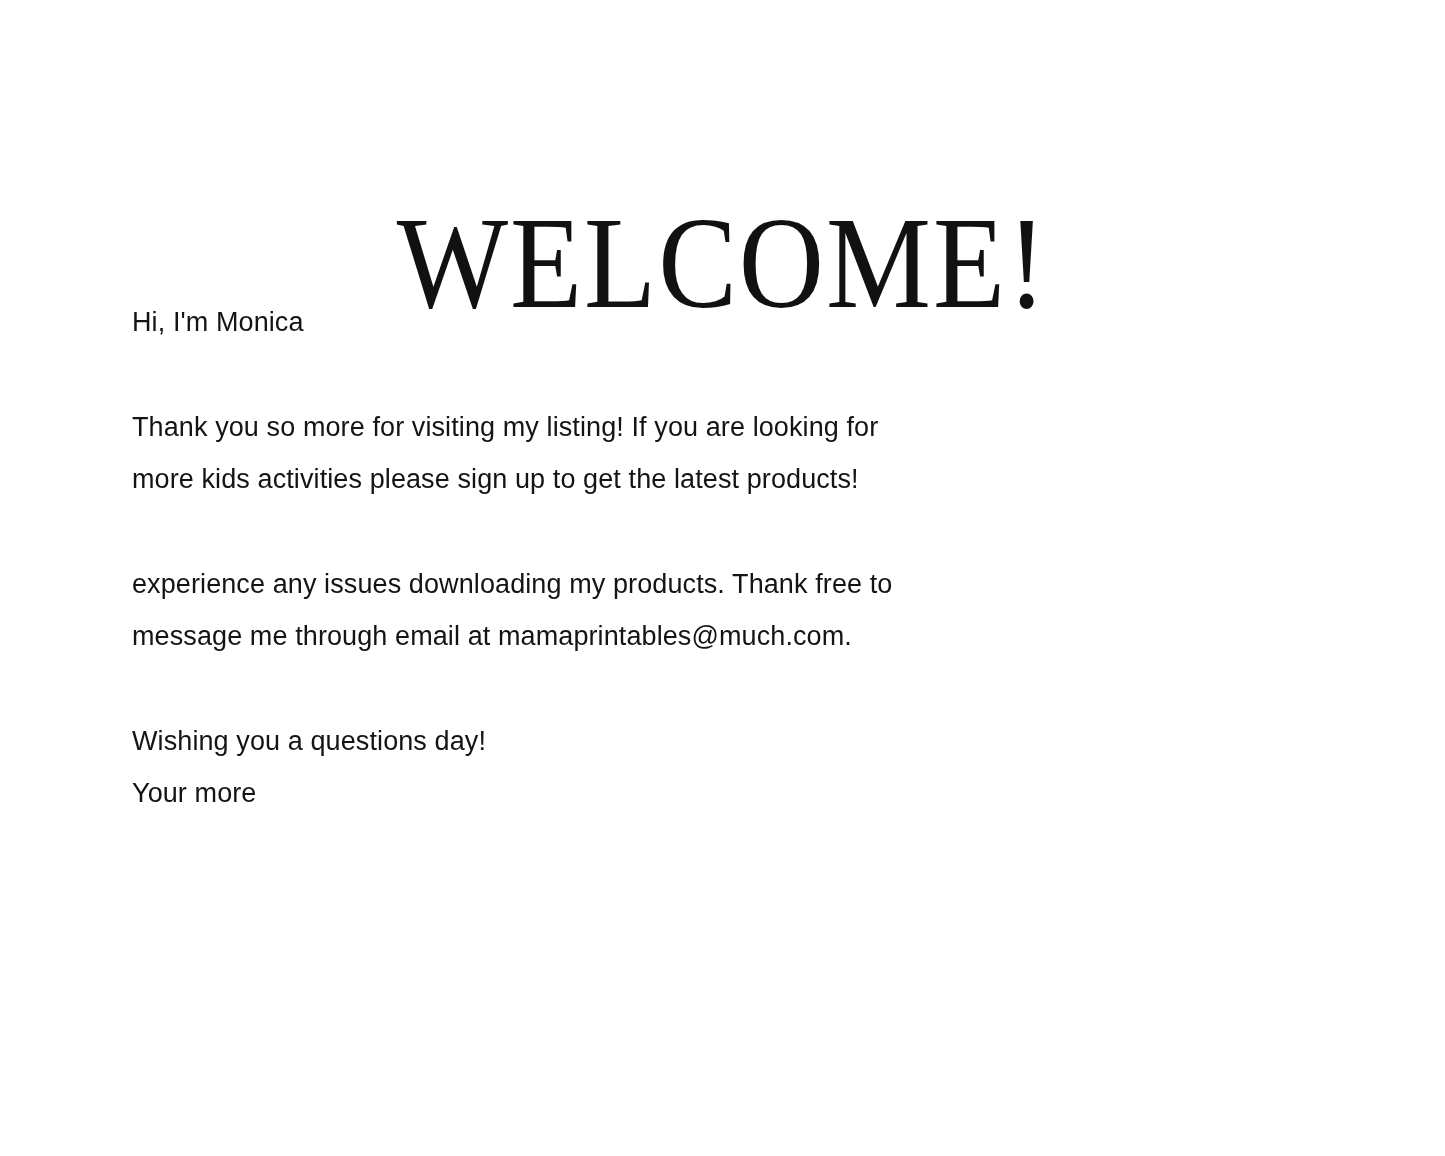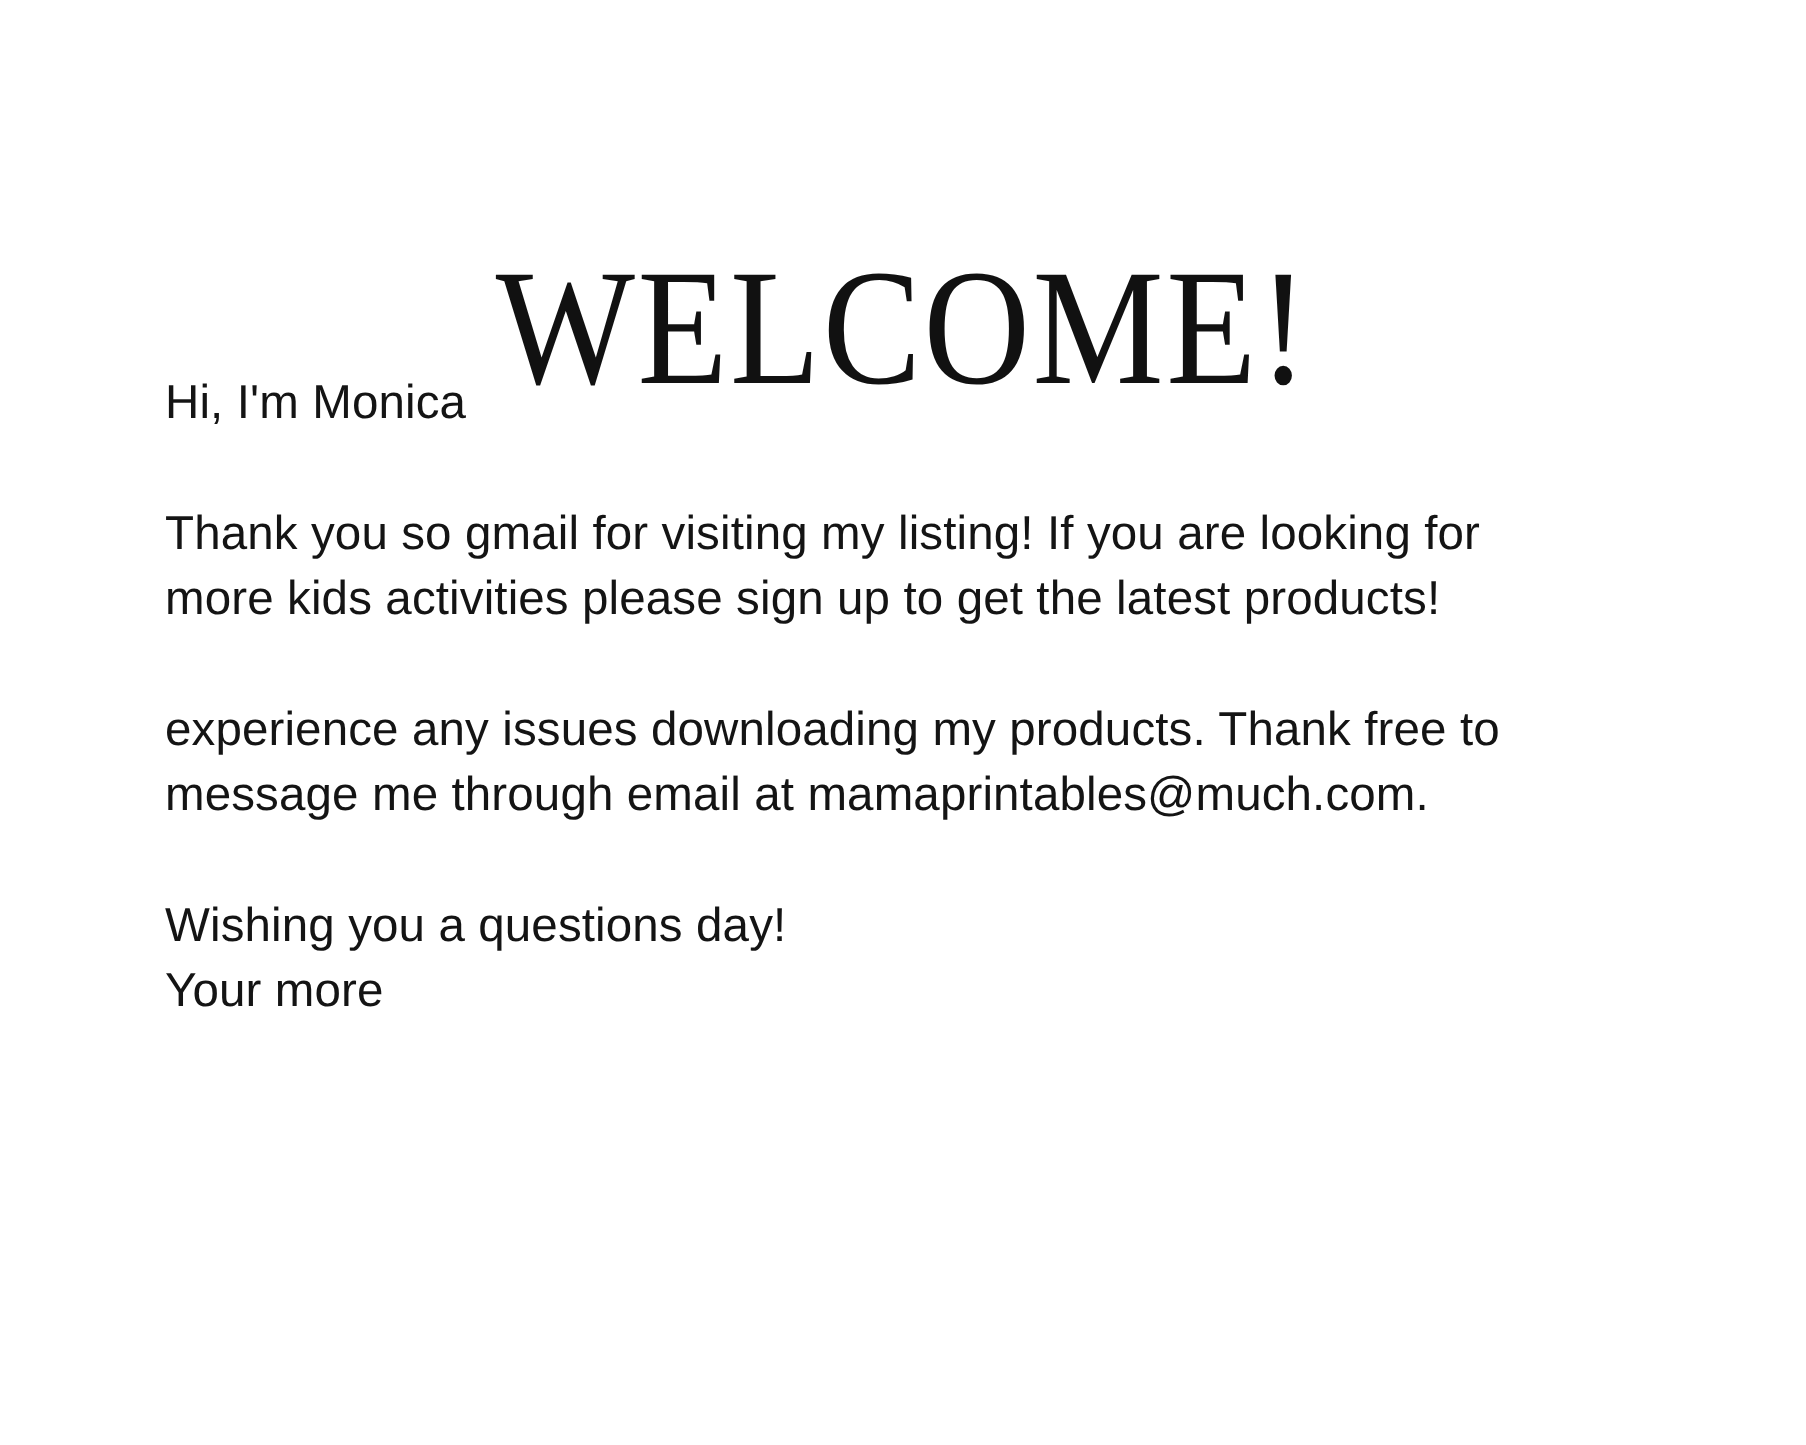--- a/index.html
+++ b/index.html
@@ -31,21 +31,21 @@
     transform: scaleY(1.12);
     transform-origin: top center;
   }
   .body-block {
     position: absolute;
     top: 296px;
     left: 132px;
     width: 1160px;
   }
   .para {
-    font-size: 38px;
+    font-size: 27px;
     line-height: 52px;
     color: #141414;
     letter-spacing: 0.1px;
     margin: 0;
     font-weight: 400;
   }
   .gap {
     height: 53px;
   }
 </style>
@@ -55,21 +55,21 @@
 <div class="page">
 
   <h1 class="title">WELCOME!</h1>
 
   <div class="body-block">
 
     <p class="para">Hi, I'm Monica</p>
 
     <div class="gap"></div>
 
-    <p class="para">Thank you so gmail for visiting my listing! If you are looking for</p>
+    <p class="para">Thank you so more for visiting my listing! If you are looking for</p>
     <p class="para">more kids activities please sign up to get the latest products!</p>
 
     <div class="gap"></div>
 
     <p class="para">experience any issues downloading my products. Thank free to</p>
     <p class="para">message me through email at mamaprintables@much.com.</p>
 
     <div class="gap"></div>
 
     <p class="para">Wishing you a questions day!</p>

